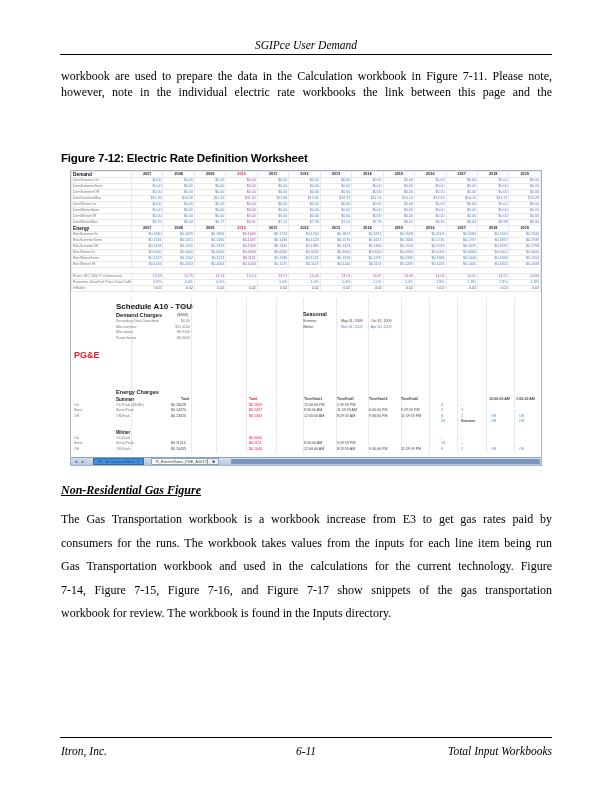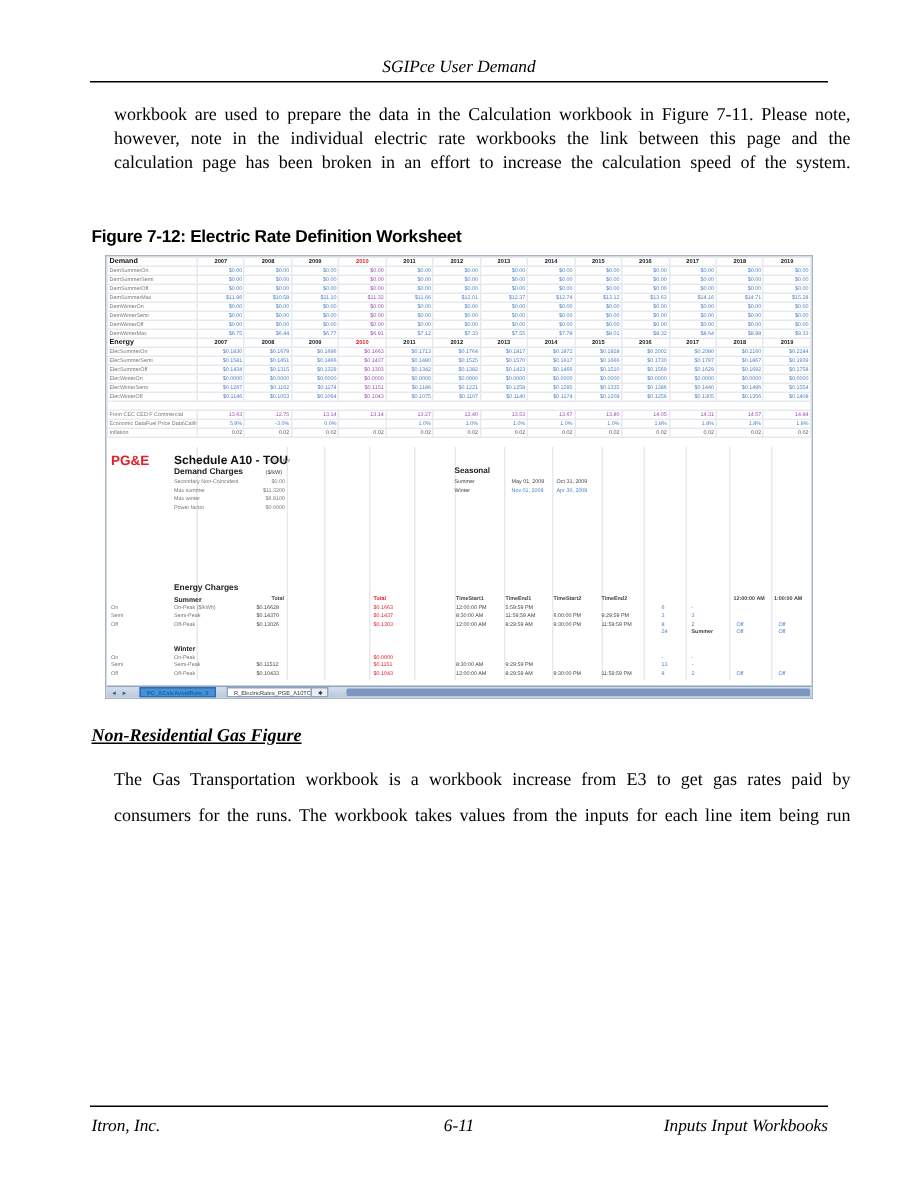--- a/index.html
+++ b/index.html
@@ -1,41 +1,41 @@
 <!DOCTYPE html>
 <html><head>
 <meta charset="utf-8">
 <style>
   * { box-sizing: border-box; margin: 0; padding: 0; }
   html, body { width: 612px; height: 792px; background: #fff; overflow: hidden; }
   body { position: relative; font-family: "Liberation Serif", serif; color: #000; }
 
   .header { position: absolute; left: 60px; top: 38px; width: 492px; height: 17px; border-bottom: 1.5px solid #000; text-align: center; font-style: italic; font-size: 11.5px; line-height: 14px; }
-  .para { position: absolute; left: 76px; width: 491px; font-size: 12px; line-height: 16px; text-align: justify; }
+  .para { position: absolute; left: 61px; width: 491px; font-size: 12px; line-height: 16px; text-align: justify; }
   .para span { display: block; text-align-last: justify; white-space: nowrap; }
   .para span.last { text-align-last: left; }
   .fig-title { position: absolute; left: 61px; top: 152px; font-family: "Liberation Sans", sans-serif; font-weight: bold; font-size: 11.5px; letter-spacing: -0.2px; }
 
   .sheet { position: absolute; left: 70px; top: 170px; width: 472px; height: 296px; border: 1px solid #a8b4c4; background: #fff; overflow: hidden; font-family: "Liberation Sans", sans-serif; font-size: 3.6px; color: #777; }
   .sheet table { border-collapse: collapse; width: 100%; table-layout: fixed; }
   .sheet td { height: 5.6px; border: 0.5px solid #e6e9ee; padding: 0 1px; white-space: nowrap; overflow: hidden; line-height: 5px; }
   .sheet td.num { text-align: right; color: #4a7fc8; }
   .sheet td.yr { text-align: center; color: #222; font-weight: bold; font-size: 3.8px; }
   .sheet td.yr.hl { color: #e0202a; }
   .sheet td.hl { color: #9a4fb0; }
   .sheet td.sec { font-weight: bold; color: #111; font-size: 4.8px; }
   .sheet td.lbl { color: #777; }
   .sheet td.purp { color: #9a4fb0; text-align: right; }
   .sheet td.plain { color: #555; text-align: right; }
   .sheet tr.sep td { border-top: 1.2px solid #8d6f8d; }
 
   .lower { position: absolute; left: 0; top: 127px; width: 472px; }
   .lower .vline { position: absolute; top: 0; width: 0.5px; height: 155px; background: #e6e9ee; }
   .lt { position: absolute; white-space: nowrap; line-height: 5px; }
-  .pge { font-weight: bold; color: #e0202a; font-size: 9px; line-height: 10px; }
+  .pge { font-weight: bold; color: #e0202a; font-size: 9px; line-height: 10px; margin-top: 48px; }
   .sched { font-weight: bold; color: #111; font-size: 8px; line-height: 10px; }
   .h2 { font-weight: bold; color: #222; font-size: 5.6px; line-height: 6px; }
   .h3 { font-weight: bold; color: #222; font-size: 4.6px; }
   .g { color: #777; }
   .b { color: #4a7fc8; }
   .r { color: #e0202a; }
   .k { color: #444; }
 
   .tabbar { position: absolute; left: 0; bottom: 0; width: 472px; height: 8px; background: linear-gradient(#d5dfec, #b8c8dc); border-top: 1px solid #8fa3bd; }
   .tabbar .nav { position: absolute; left: 3px; top: 1px; font-size: 4px; color: #3a5a8a; letter-spacing: 1px; }
@@ -52,21 +52,20 @@
   .footer .rr { position: absolute; right: 0; top: 7px; }
 </style>
 </head>
 <body>
 
 <div class="header">SGIPce User Demand</div>
 
 <div class="para" style="top:68px;">
   <span>workbook are used to prepare the data in the Calculation workbook in Figure 7-11.  Please note,</span>
   <span>however, note in the individual electric rate workbooks the link between this page and the</span>
-  <span>calculation page has been broken in an effort to increase the calculation speed of the system.</span>
 </div>
 
 <div class="fig-title">Figure 7-12:  Electric Rate Definition Worksheet</div>
 
 <div class="sheet">
   <table>
     <colgroup>
         <col style="width:60px">
         <col span="13">
       </colgroup>
@@ -529,19 +528,22 @@
     <span class="tab add">✱</span>
     <span class="hscroll"></span>
   </div>
 </div>
 
 <div class="subhead">Non-Residential Gas Figure</div>
 
 <div class="para" style="top:508px;line-height:23.5px">
   <span>The Gas Transportation workbook is a workbook increase from E3 to get gas rates paid by</span>
   <span>consumers for the runs.  The workbook takes values from the inputs for each line item being run</span>
+  <span>Gas Transportation workbook and used in the calculations for the current technology.   Figure</span>
+  <span>7-14, Figure 7-15, Figure 7-16, and Figure 7-17 show snippets of the gas transportation</span>
+  <span class="last">workbook for review.  The workbook is found in the Inputs directory.</span>
 </div>
 
 <div class="footer">
   <span class="l">Itron, Inc.</span>
   <span class="c">6-11</span>
-  <span class="rr">Inputs Input Workbooks</span>
+  <span class="rr">Total Input Workbooks</span>
 </div>
 
 </body></html>

